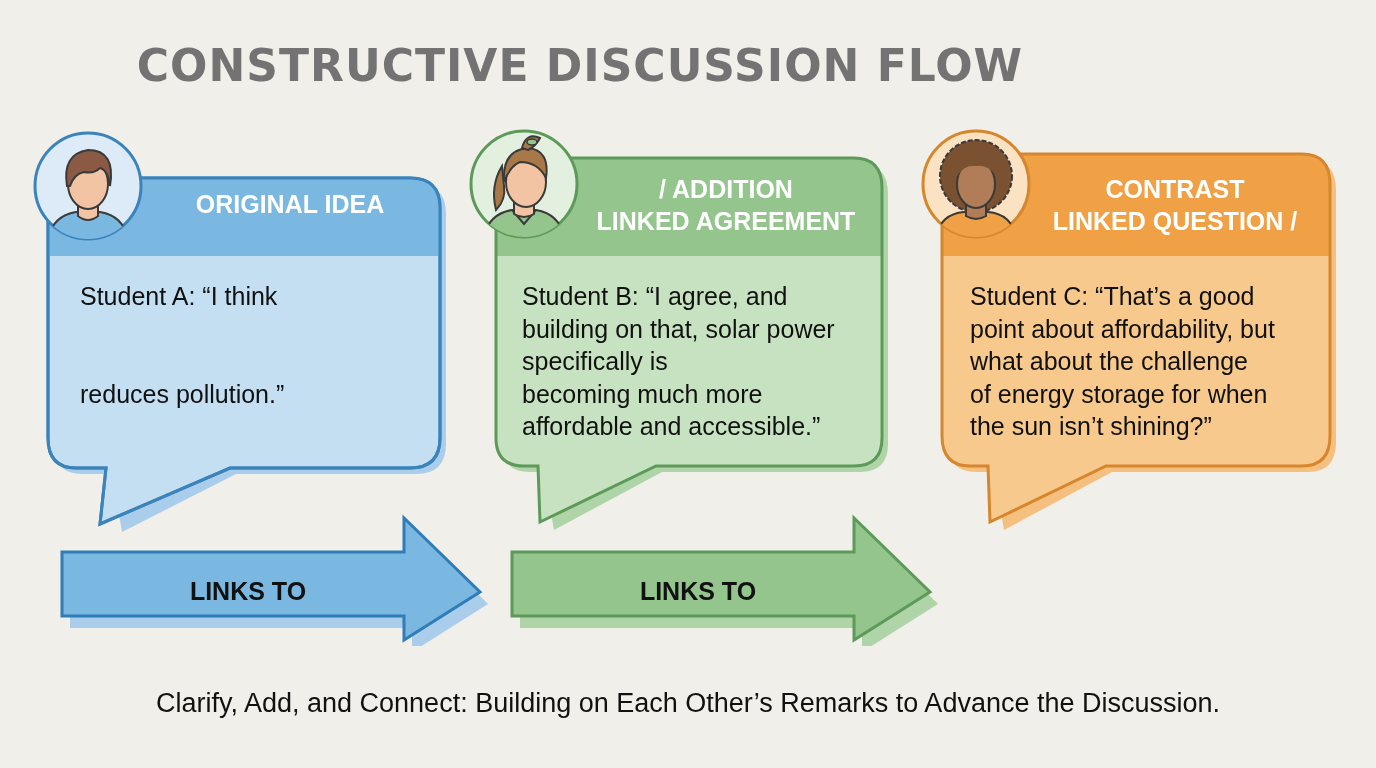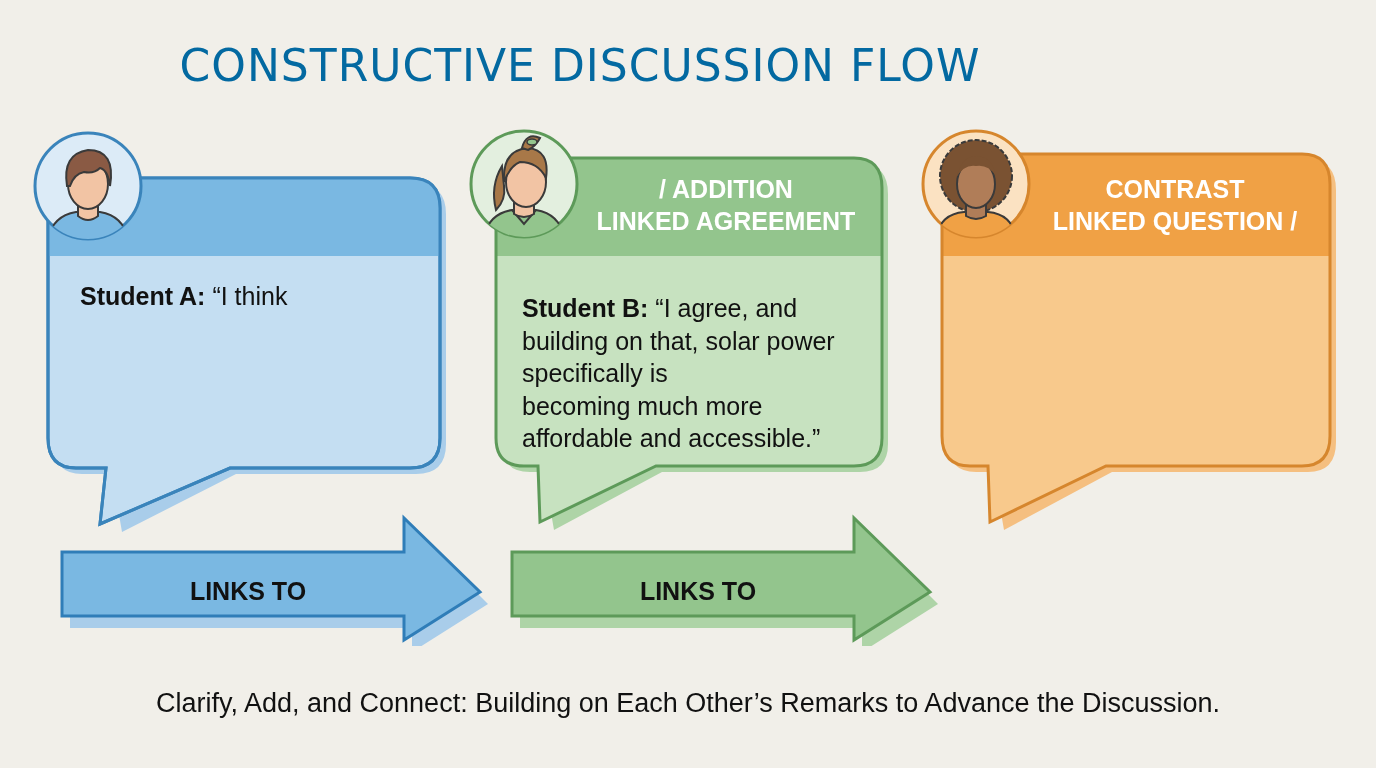--- a/index.html
+++ b/index.html
@@ -5,32 +5,32 @@
   html, body { margin:0; padding:0; }
   body {
     width:1376px; height:768px; overflow:hidden;
     background:#f1efe9;
     font-family:"Liberation Sans", sans-serif;
     position:relative;
   }
   .title {
     position:absolute; left:0; top:40px; width:1160px; text-align:center;
     font-family:"DejaVu Sans", sans-serif;
-    font-size:44px; letter-spacing:1px; color:#0369a1; font-weight:normal;
+    font-size:44px; letter-spacing:1px; color:#737373; font-weight:bold;
   }
   .card { position:absolute; }
   .card svg.shape { position:absolute; left:0; top:0; overflow:visible; }
   .card .head-label {
     position:absolute; color:#fff; font-weight:bold; font-size:25px;
     text-align:center; line-height:32px;
   }
   .card .body-text {
     position:absolute; font-size:25px; line-height:32.5px; color:#111;
   }
-  .card .body-text b { font-weight:bold; }
+  .card .body-text b { font-weight:normal; }
   .avatar { position:absolute; }
   .arrow { position:absolute; }
   .arrow .arrow-label {
     position:absolute; font-weight:bold; font-size:25px; color:#111;
     text-align:center;
     margin-top:11px;
   }
   .footer {
     position:absolute; left:0; top:688px; width:1376px; text-align:center;
     font-size:27px; color:#111;
@@ -41,25 +41,27 @@
 
 <div class="title">CONSTRUCTIVE DISCUSSION FLOW</div>
 
 <div class="card" style="left:30px;top:128px;width:420px;height:420px;">
   <svg class="shape" width="420" height="420">
     <path d="M34,50 H380 Q410,50 410,80 V310 Q410,340 380,340 H200 L86,398 L76,340 H46 Q18,340 18,310 V80 Q18,50 34,50 Z" transform="translate(6,6)" fill="#a9cdea"></path>
     <path d="M34,50 H380 Q410,50 410,80 V310 Q410,340 380,340 H200 L70,396 L76,340 H46 Q18,340 18,310 V80 Q18,50 34,50 Z" fill="#c4def2" stroke="#3a84bb" stroke-width="3"></path>
     <path d="M34,50 H380 Q410,50 410,80 V128 H18 V80 Q18,50 34,50 Z" fill="#7ab8e2"></path>
     <path d="M34,50 H380 Q410,50 410,80 V310 Q410,340 380,340 H200 L70,396 L76,340 H46 Q18,340 18,310 V80 Q18,50 34,50 Z" fill="none" stroke="#3a84bb" stroke-width="3"></path>
   </svg>
+  <div class="head-label" style="left:120px;top:60px;width:280px;">ORIGINAL IDEA</div>
   <div class="body-text" style="left:50px;top:152px;width:350px;">
     <b>Student A:</b>
     <span>“I think</span><br>
     <br>
     <br>
+    <span>reduces pollution.”</span>
   </div>
   <svg class="avatar" width="120" height="120" style="left:0px;top:0px;">
     <defs>
         <clipPath id="cA">
           <circle cx="58" cy="58" r="53"></circle>
         </clipPath>
       </defs>
     <circle cx="58" cy="58" r="53" fill="#dcebf7" stroke="#3a84bb" stroke-width="3"></circle>
     <g clip-path="url(#cA)">
       <path d="M18,112 Q22,88 46,84 L70,84 Q94,88 98,112 Z" fill="#7ab8e2" stroke="#3a3a3a" stroke-width="2"></path>
@@ -74,21 +76,21 @@
   <svg class="shape" width="420" height="420">
     <path d="M44,30 H388 Q416,30 416,60 V310 Q416,338 388,338 H190 L82,396 L72,338 H58 Q30,338 30,310 V60 Q30,30 44,30 Z" transform="translate(6,6)" fill="#aed4a7"></path>
     <path d="M44,30 H388 Q416,30 416,60 V310 Q416,338 388,338 H190 L74,394 L72,338 H58 Q30,338 30,310 V60 Q30,30 44,30 Z" fill="#c7e2c0"></path>
     <path d="M44,30 H388 Q416,30 416,60 V128 H30 V60 Q30,30 44,30 Z" fill="#93c58d"></path>
     <path d="M44,30 H388 Q416,30 416,60 V310 Q416,338 388,338 H190 L74,394 L72,338 H58 Q30,338 30,310 V60 Q30,30 44,30 Z" fill="none" stroke="#5d9a59" stroke-width="3"></path>
   </svg>
   <div class="head-label" style="left:110px;top:45px;width:300px;">
     <div>/ ADDITION</div>
     <div>LINKED AGREEMENT</div>
   </div>
-  <div class="body-text" style="left:56px;top:164px;width:360px;">
+  <div class="body-text" style="left:56px;top:152px;width:360px;">
     <b>Student B:</b>
     <span>“I agree, and</span><br>
     <span>building on that, solar power</span><br>
     <span>specifically is</span><br>
     <span>becoming much more</span><br>
     <span>affordable and accessible.”</span>
   </div>
   <svg class="avatar" width="120" height="120" style="left:0px;top:-2px;">
     <defs>
         <clipPath id="cB">
@@ -113,20 +115,28 @@
   <svg class="shape" width="430" height="420">
     <path d="M44,26 H386 Q414,26 414,56 V308 Q414,338 386,338 H190 L82,396 L72,338 H54 Q26,338 26,308 V56 Q26,26 44,26 Z" transform="translate(6,6)" fill="#f5bf80"></path>
     <path d="M44,26 H386 Q414,26 414,56 V308 Q414,338 386,338 H190 L74,394 L72,338 H54 Q26,338 26,308 V56 Q26,26 44,26 Z" fill="#f8c98c"></path>
     <path d="M44,26 H386 Q414,26 414,56 V128 H26 V56 Q26,26 44,26 Z" fill="#f0a145"></path>
     <path d="M44,26 H386 Q414,26 414,56 V308 Q414,338 386,338 H190 L74,394 L72,338 H54 Q26,338 26,308 V56 Q26,26 44,26 Z" fill="none" stroke="#d6862d" stroke-width="3"></path>
   </svg>
   <div class="head-label" style="left:114px;top:45px;width:290px;">
     <div>CONTRAST</div>
     <div>LINKED QUESTION /</div>
   </div>
+  <div class="body-text" style="left:54px;top:152px;width:370px;">
+    <b>Student C:</b>
+    <span>“That’s a good</span><br>
+    <span>point about affordability, but</span><br>
+    <span>what about the challenge</span><br>
+    <span>of energy storage for when</span><br>
+    <span>the sun isn’t shining?”</span>
+  </div>
   <svg class="avatar" width="120" height="120" style="left:2px;top:-2px;">
     <defs>
         <clipPath id="cC">
           <circle cx="58" cy="58" r="53"></circle>
         </clipPath>
       </defs>
     <circle cx="58" cy="58" r="53" fill="#fbe2c2" stroke="#d6862d" stroke-width="3"></circle>
     <g clip-path="url(#cC)">
       <path d="M18,112 Q22,88 46,86 L70,86 Q94,88 98,112 Z" fill="#f0a145" stroke="#3a3a3a" stroke-width="2"></path>
       <circle cx="58" cy="50" r="36" fill="#7a5232" stroke="#3a3a3a" stroke-width="2" stroke-dasharray="5 2"></circle>

